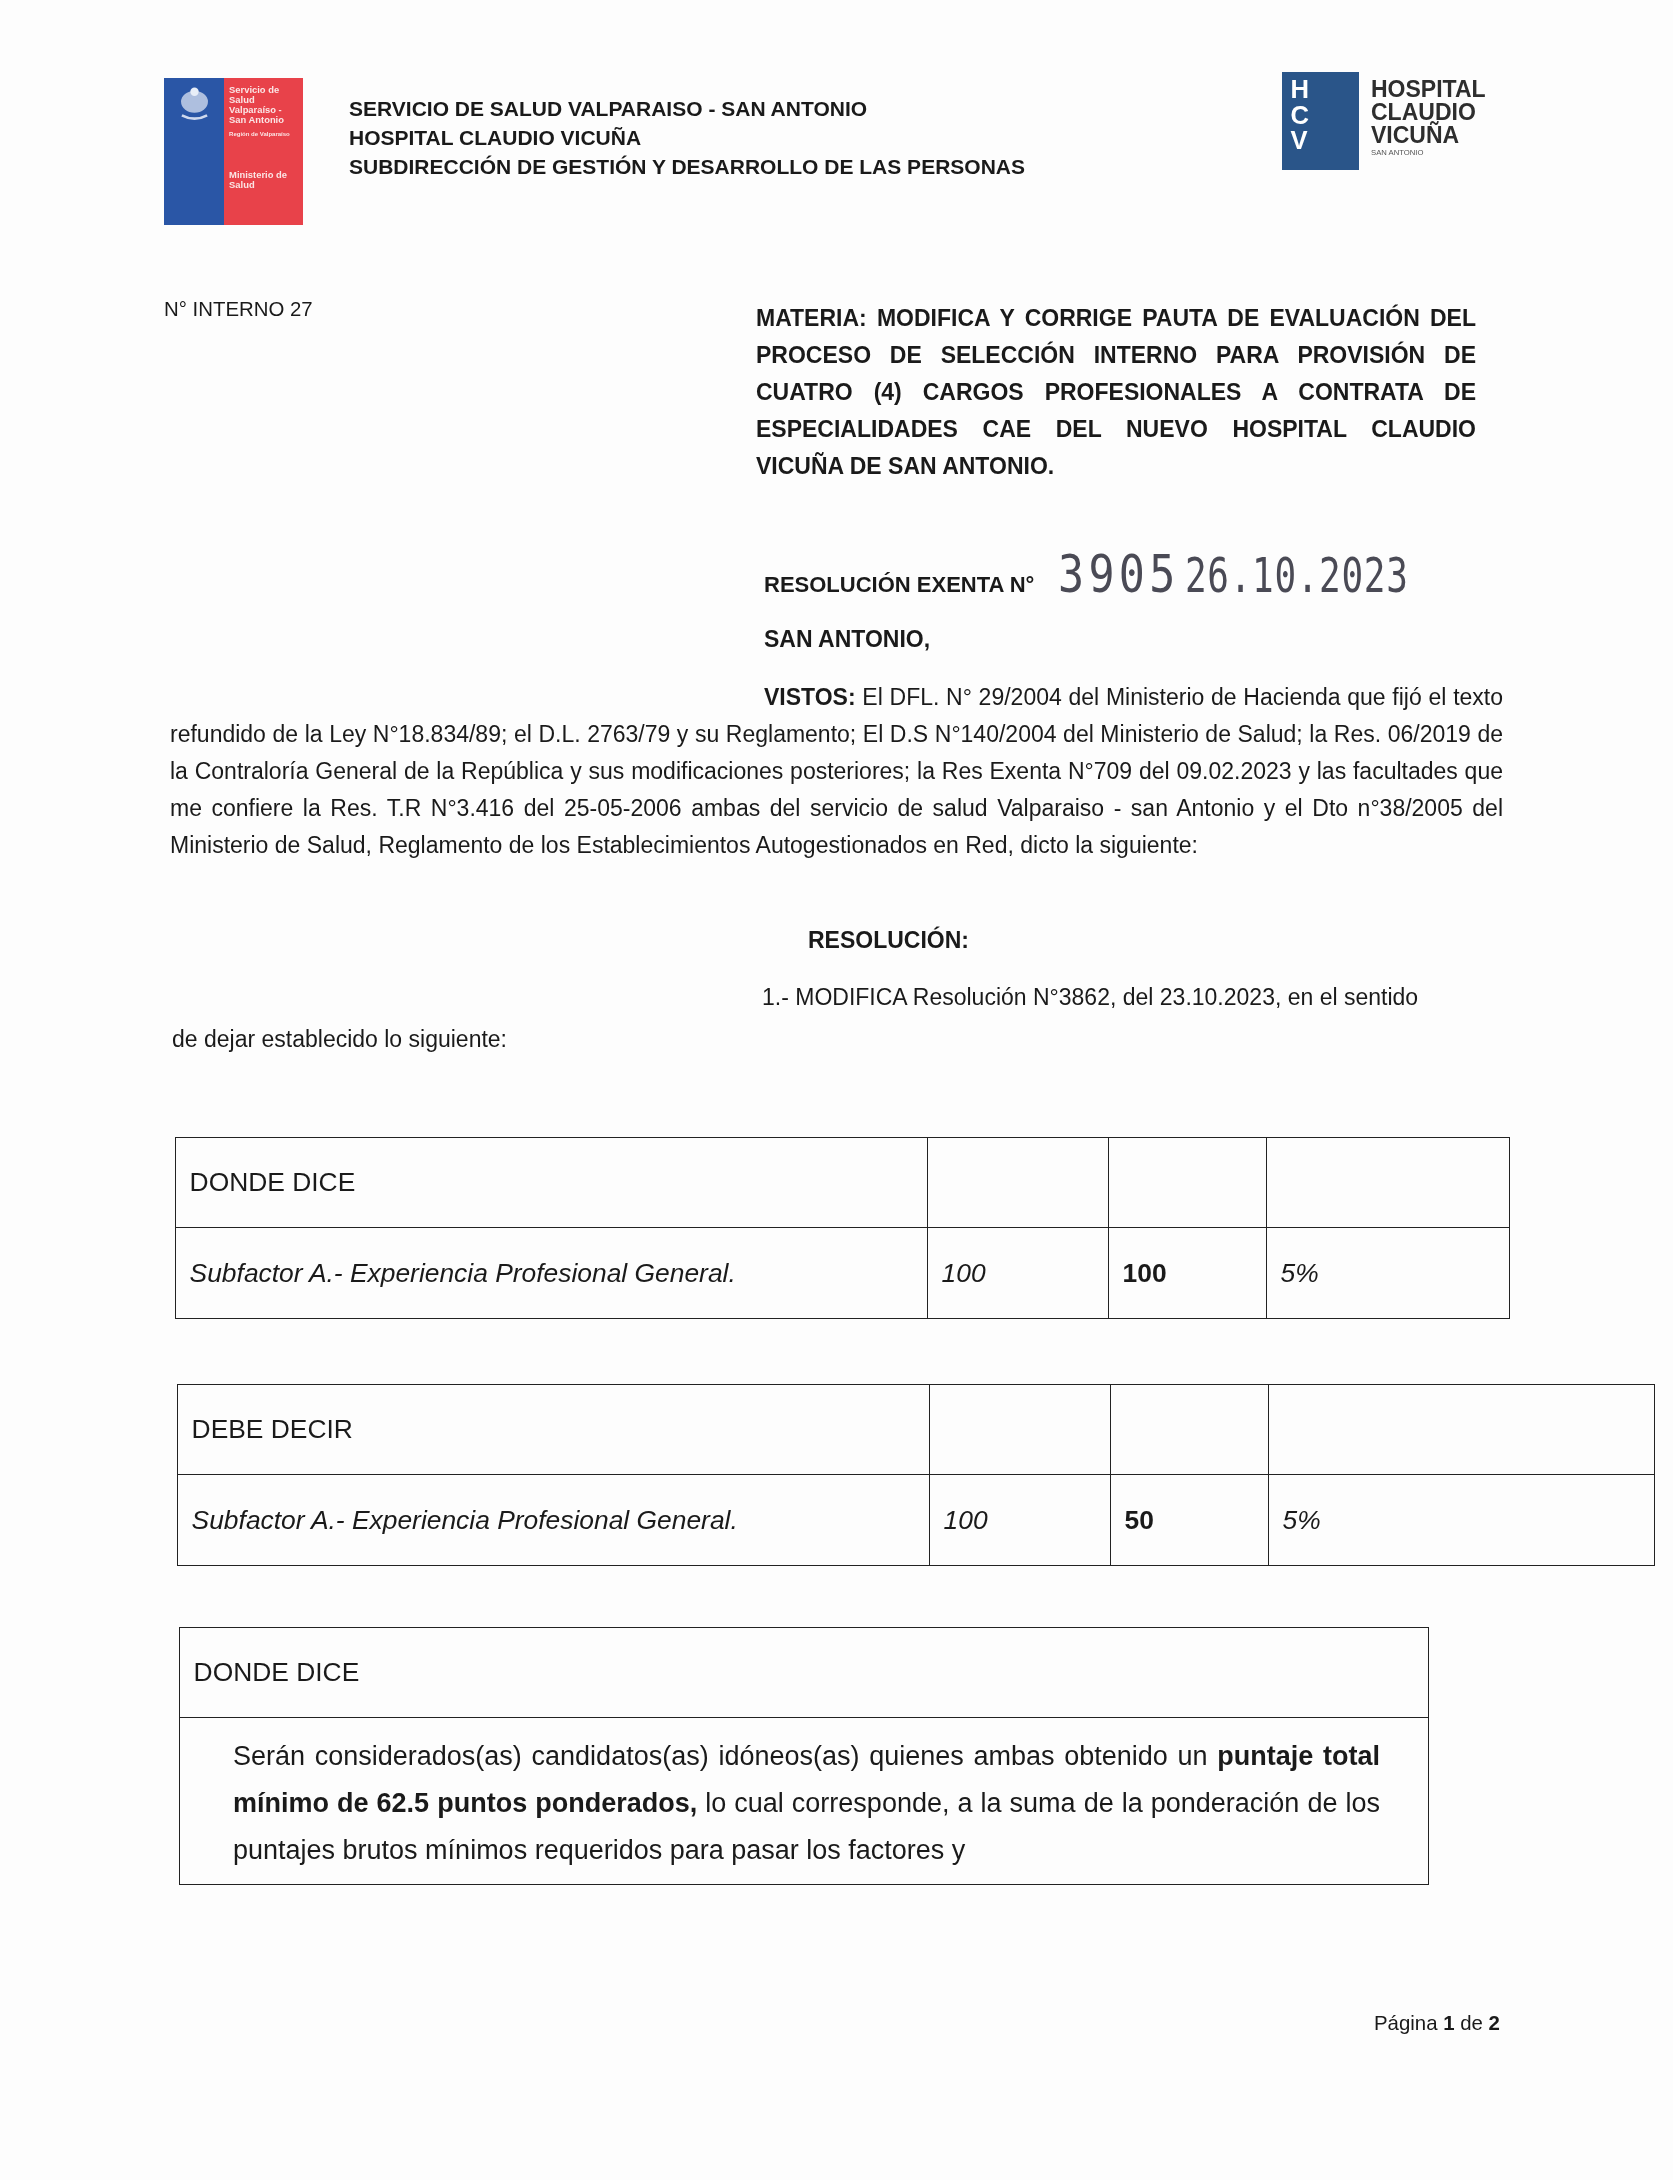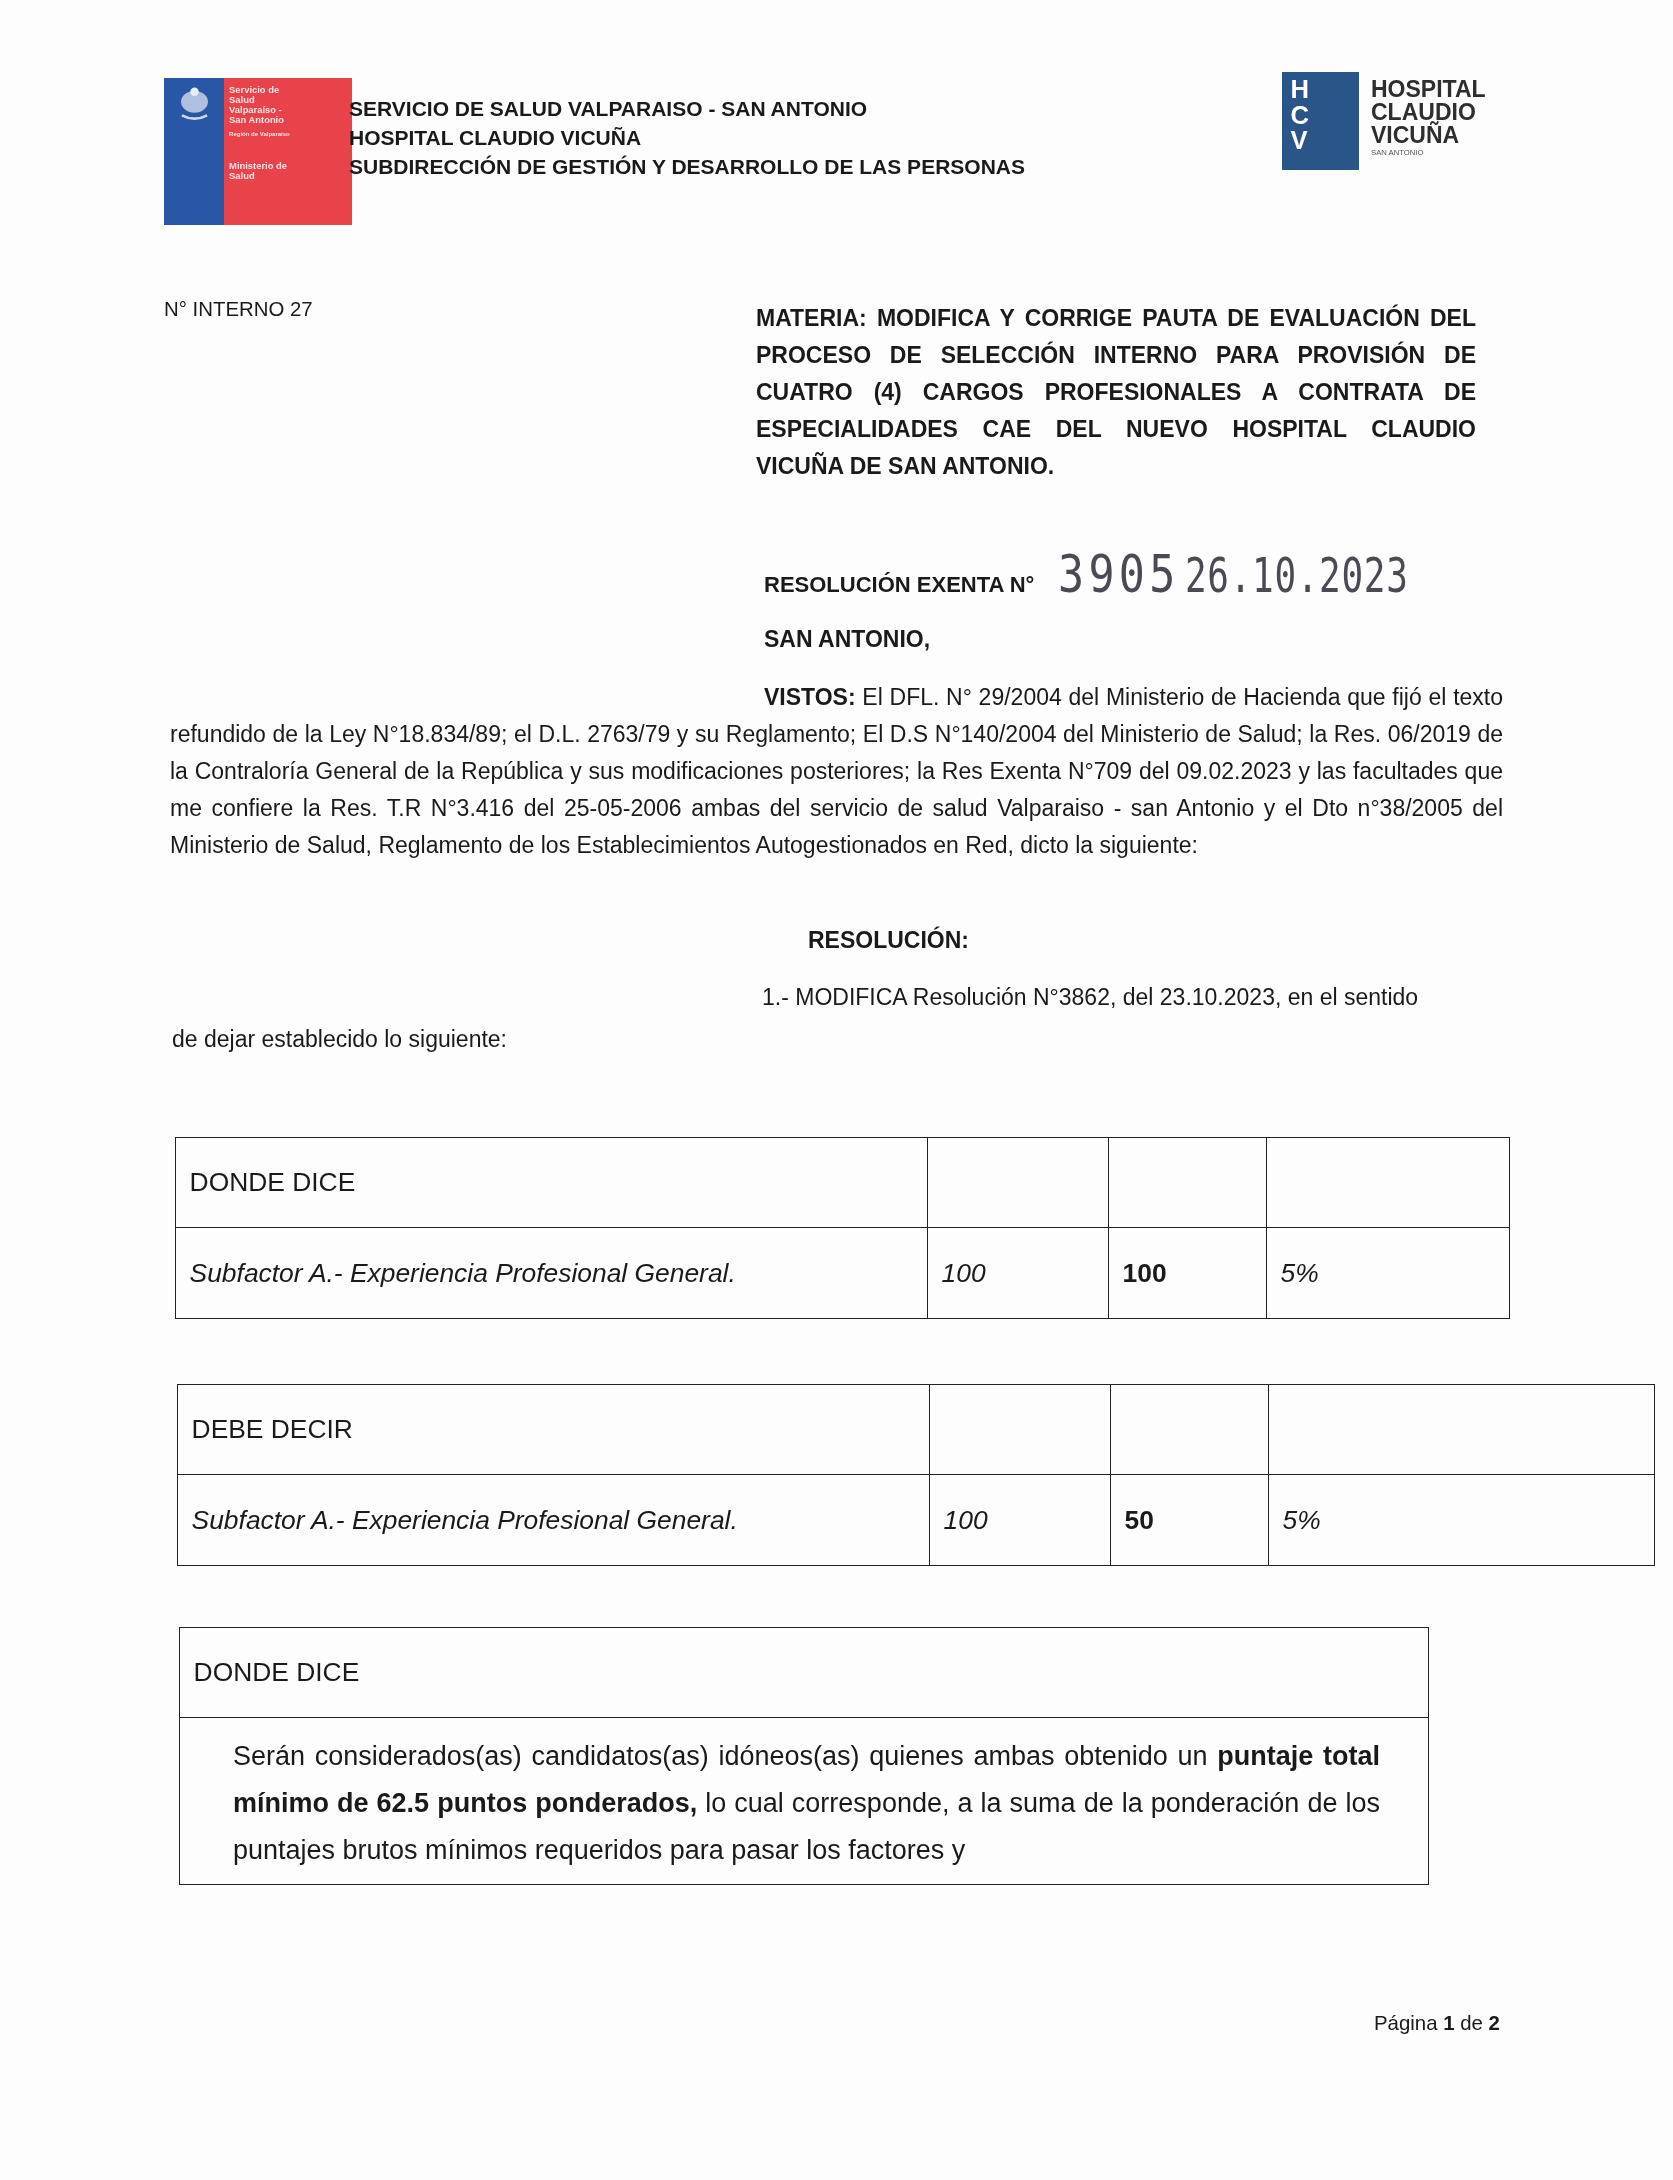--- a/index.html
+++ b/index.html
@@ -2,25 +2,25 @@
 <html style="font-size:13.6px"><head>
 <meta charset="utf-8">
 <style>
   html, body { margin: 0; padding: 0; }
   body {
     width: 1674px; height: 2181px; background: #fdfdfd; position: relative;
     font-family: "Liberation Sans", sans-serif; color: #1a1a1a; overflow: hidden;
   }
   .abs { position: absolute; }
   
-  #gob-logo { left: 164px; top: 78px; width: 188px; height: 147px; display: flex; }
+  #gob-logo { left: 164px; top: 78px; width: 139px; height: 147px; display: flex; }
   #gob-logo .blue { width: 60px; background: #2a56a6; position: relative; }
   #gob-logo .red { flex: 1; background: #e8424a; color: #fbe5e5; font-size: 9.4px; font-weight: bold; padding: 6.8px 5.1px; line-height: 10.2px; }
   #gob-logo .red .small { font-size: 6px; margin-top: 3.4px; }
-  #gob-logo .red .min { margin-top: 22px; }
+  #gob-logo .red .min { margin-top: 31px; }
   #crest { position: absolute; left: 8.5px; top: 6.8px; width: 43px; height: 37px; }
   
   #header-lines { left: 349px; top: 94px; font-weight: bold; font-size: 21px; line-height: 29px; }
   
   #hcv-box { left: 1282px; top: 72px; width: 77px; height: 98px; background: #2a5589; color: #fff;
     font-weight: bold; font-size: 25.6px; line-height: 25.6px; padding: 5.1px 0 0 8.5px; box-sizing: border-box; }
   #hcv-text { left: 1371px; top: 78px; color: #2e2e2e; font-size: 23px; font-weight: bold; line-height: 23px; }
   #hcv-text .sub { font-size: 7.7px; font-weight: normal; line-height: 12px; color: #555; }
   #interno { left: 164px; top: 298px; font-size: 20.4px; }
   #materia { left: 756px; top: 300px; width: 720px; font-weight: bold; font-size: 23px; line-height: 37px; text-align: justify; }

